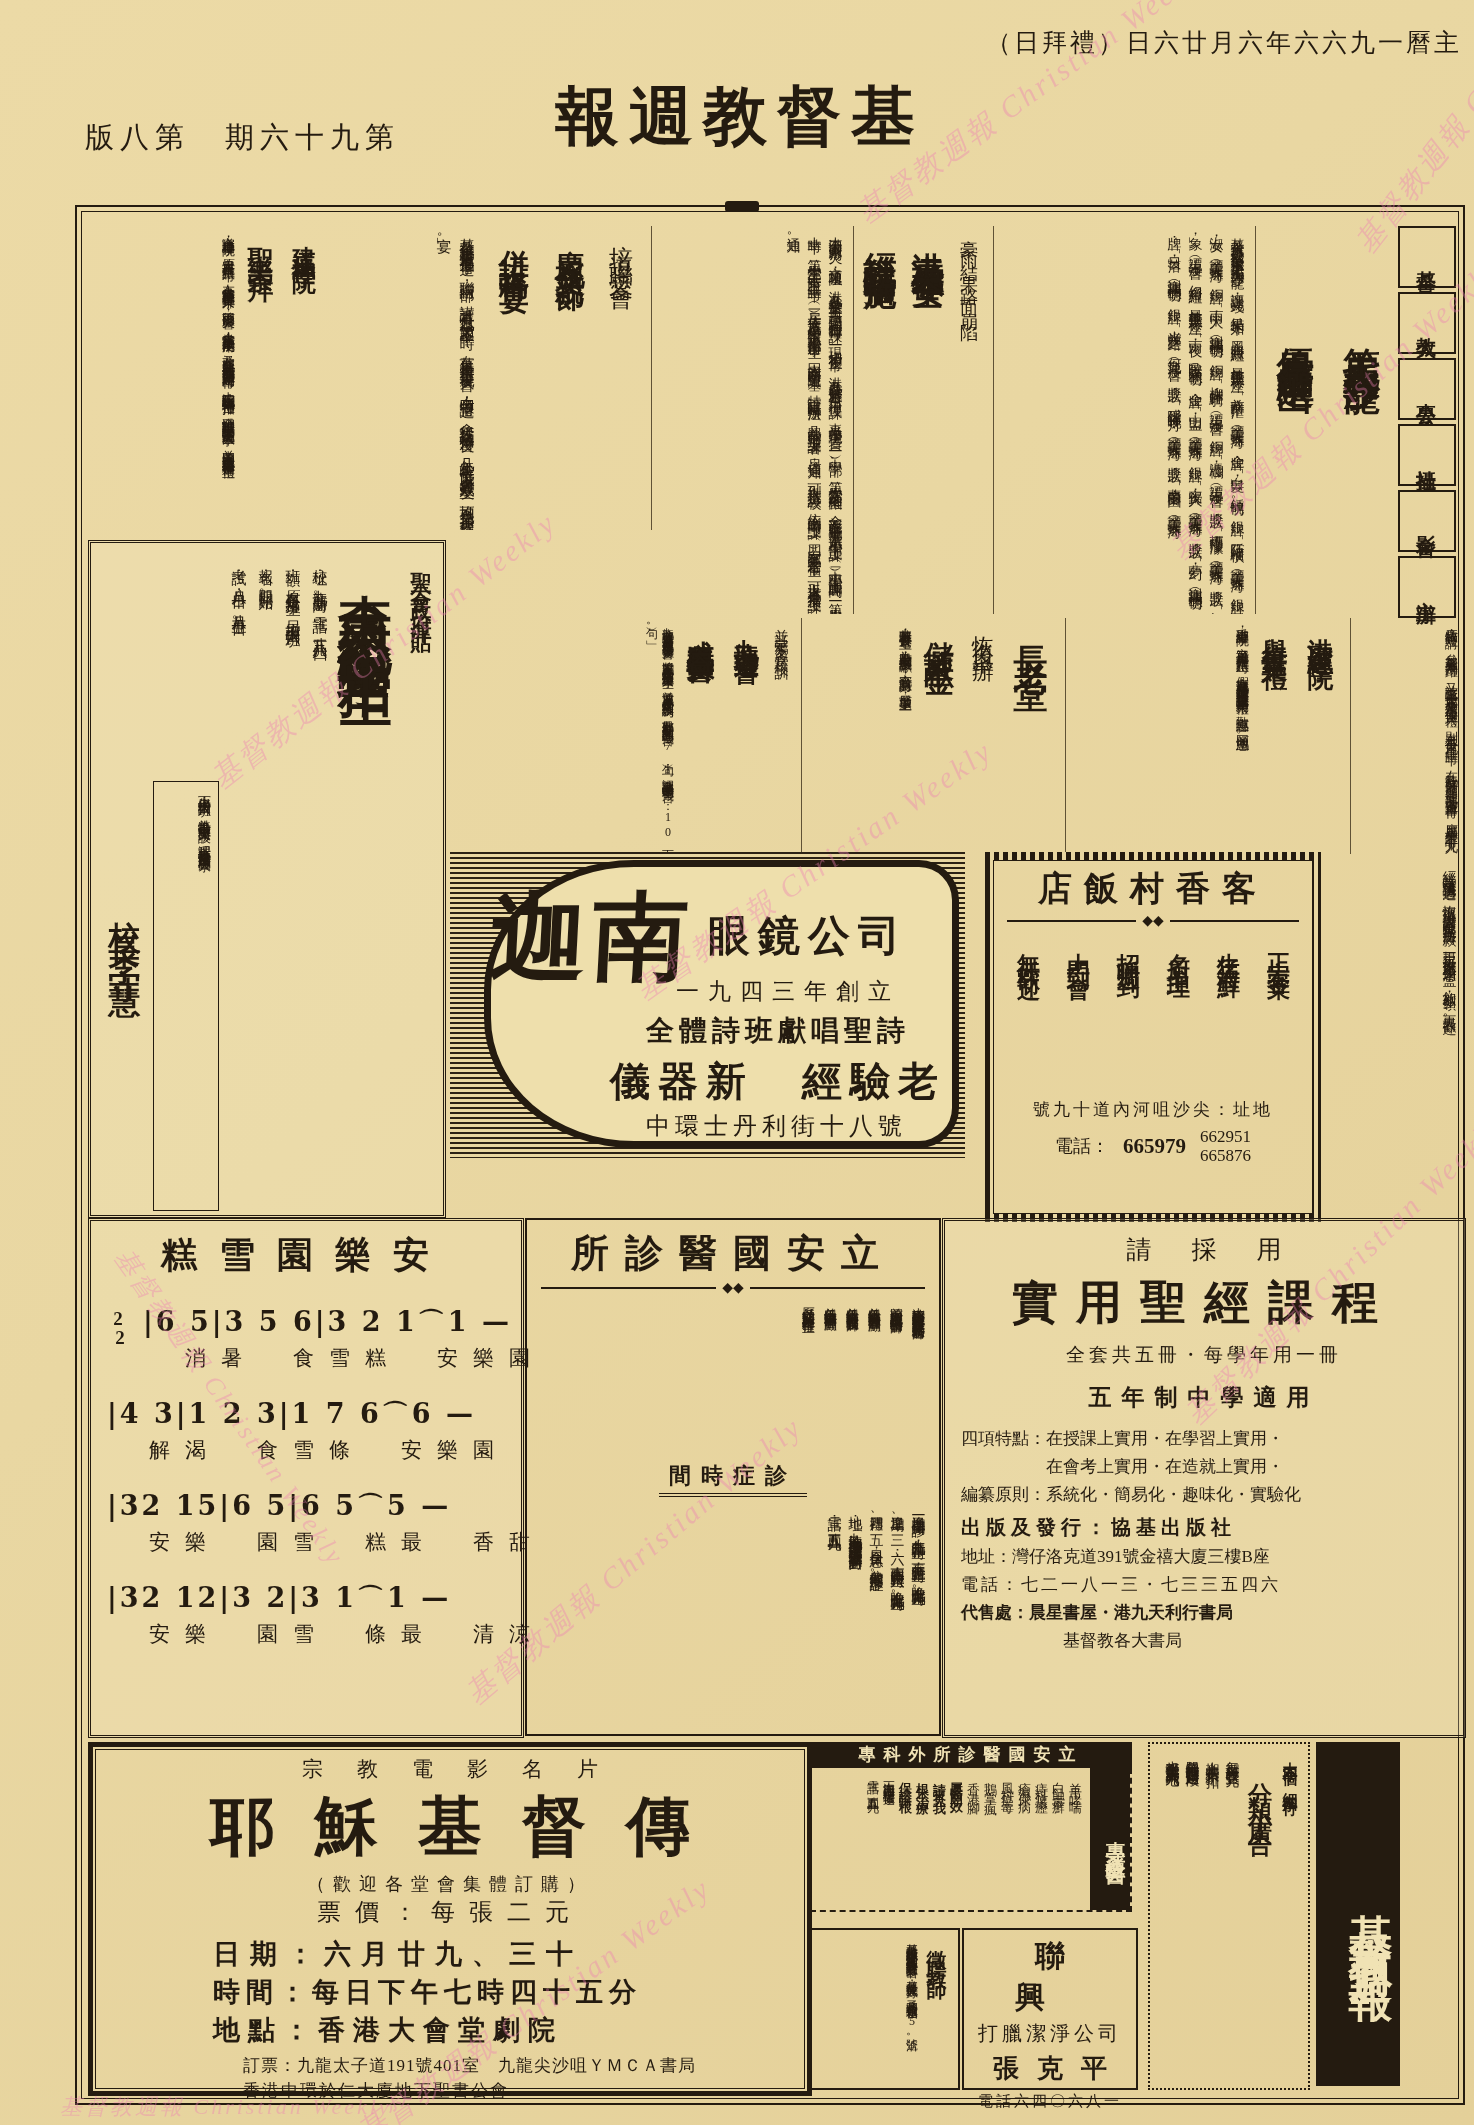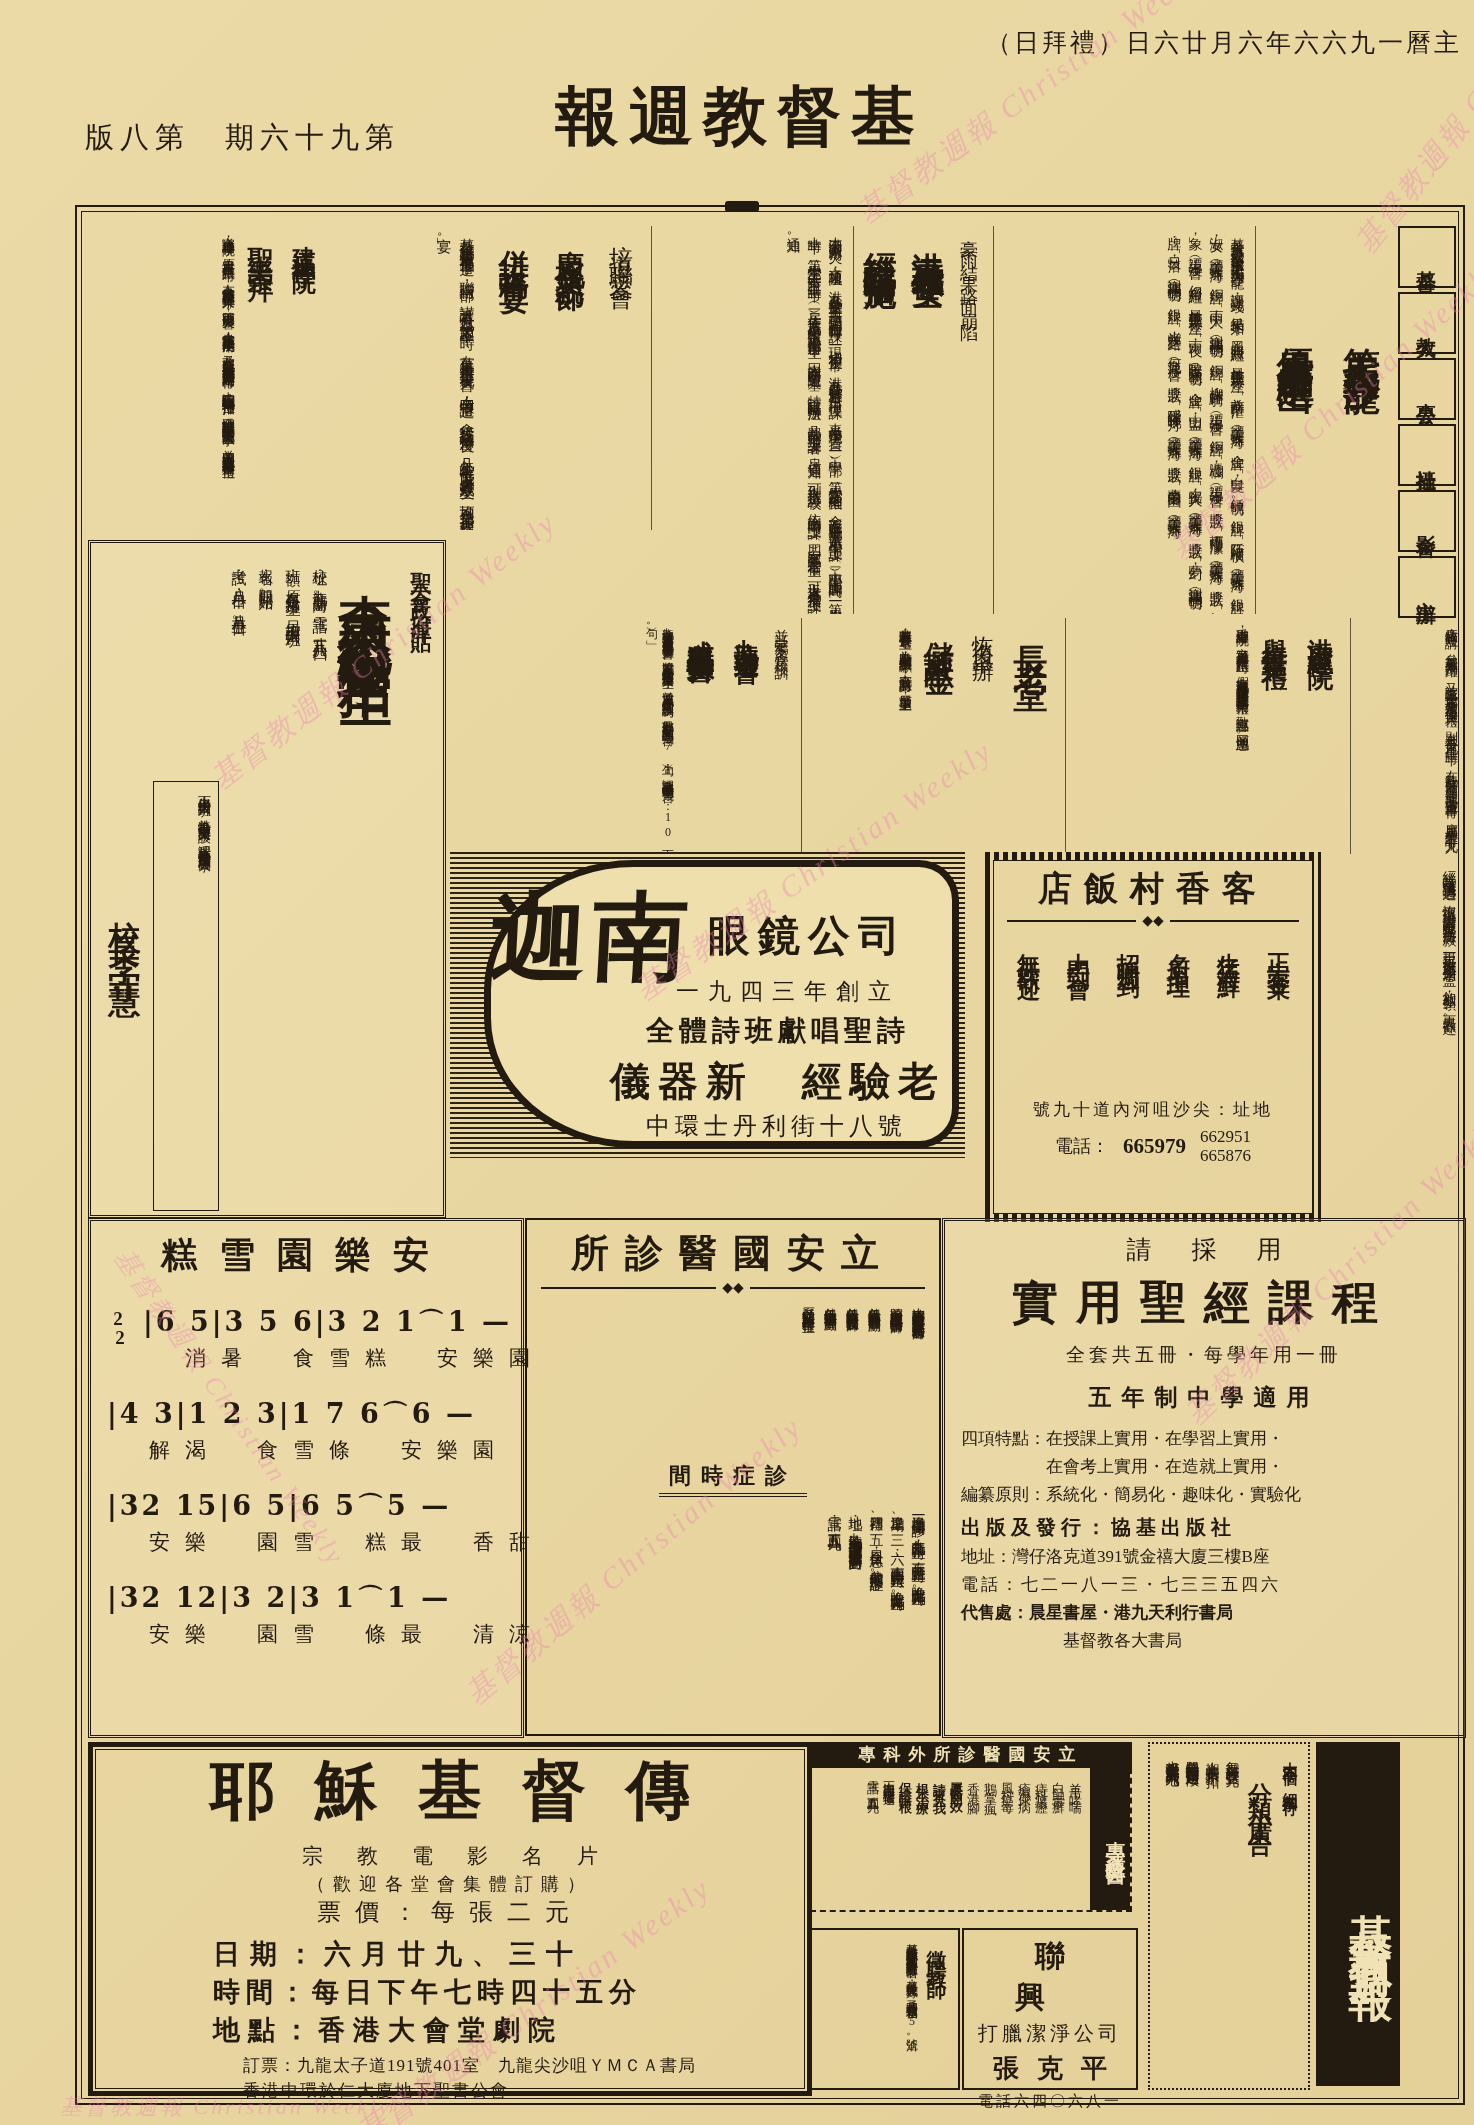--- a/index.html
+++ b/index.html
@@ -248,22 +248,22 @@
       <div style="margin-top:2px;">地址：灣仔洛克道391號金禧大廈三樓B座</div>
       <div style="letter-spacing:3px;">電話：七二一八一三・七三三五四六</div>
       <div style="display:flex;">
         <span class="bold">代售處：晨星書屋・港九天利行書局</span>
       </div>
       <div style="text-indent:102px;">基督教各大書局</div>
     </div>
   </div>
 
   <div class="abs" style="left:88px;top:1742px;width:714px;height:344px;border:5px solid var(--ink);box-shadow:inset 0 0 0 2px var(--paper), inset 0 0 0 3px var(--ink);">
+    <div class="ctr" style="margin-top:8px;font-size:21px;letter-spacing:34px;text-indent:34px;">宗教電影名片</div>
     <div class="ctr bold" style="margin-top:0px;font-size:64px;letter-spacing:40px;text-indent:40px;">耶穌基督傳</div>
-    <div class="ctr" style="margin-top:8px;font-size:21px;letter-spacing:34px;text-indent:34px;">宗教電影名片</div>
     <div class="ctr" style="font-size:18px;letter-spacing:8px;margin-top:2px;">（歡迎各堂會集體訂購）</div>
     <div class="ctr" style="font-size:24px;letter-spacing:14px;">票價：每張二元</div>
     <div class="bold" style="margin:8px 0 0 120px;font-size:27px;letter-spacing:10px;">日期：六月廿九、三十</div>
     <div class="bold" style="margin:2px 0 0 120px;font-size:27px;letter-spacing:6px;">時間：每日下午七時四十五分</div>
     <div class="bold" style="margin:2px 0 0 120px;font-size:27px;letter-spacing:8px;">地點：香港大會堂劇院</div>
     <div style="margin:6px 0 0 150px;font-size:17px;letter-spacing:1px;">訂票：九龍太子道191號401室　九龍尖沙咀ＹＭＣＡ書局</div>
     <div style="margin:2px 0 0 150px;font-size:17px;letter-spacing:2px;">香港中環於仁大廈地下聖書公會</div>
   </div>
 
   <div class="abs" style="left:810px;top:1742px;width:322px;height:172px;">

